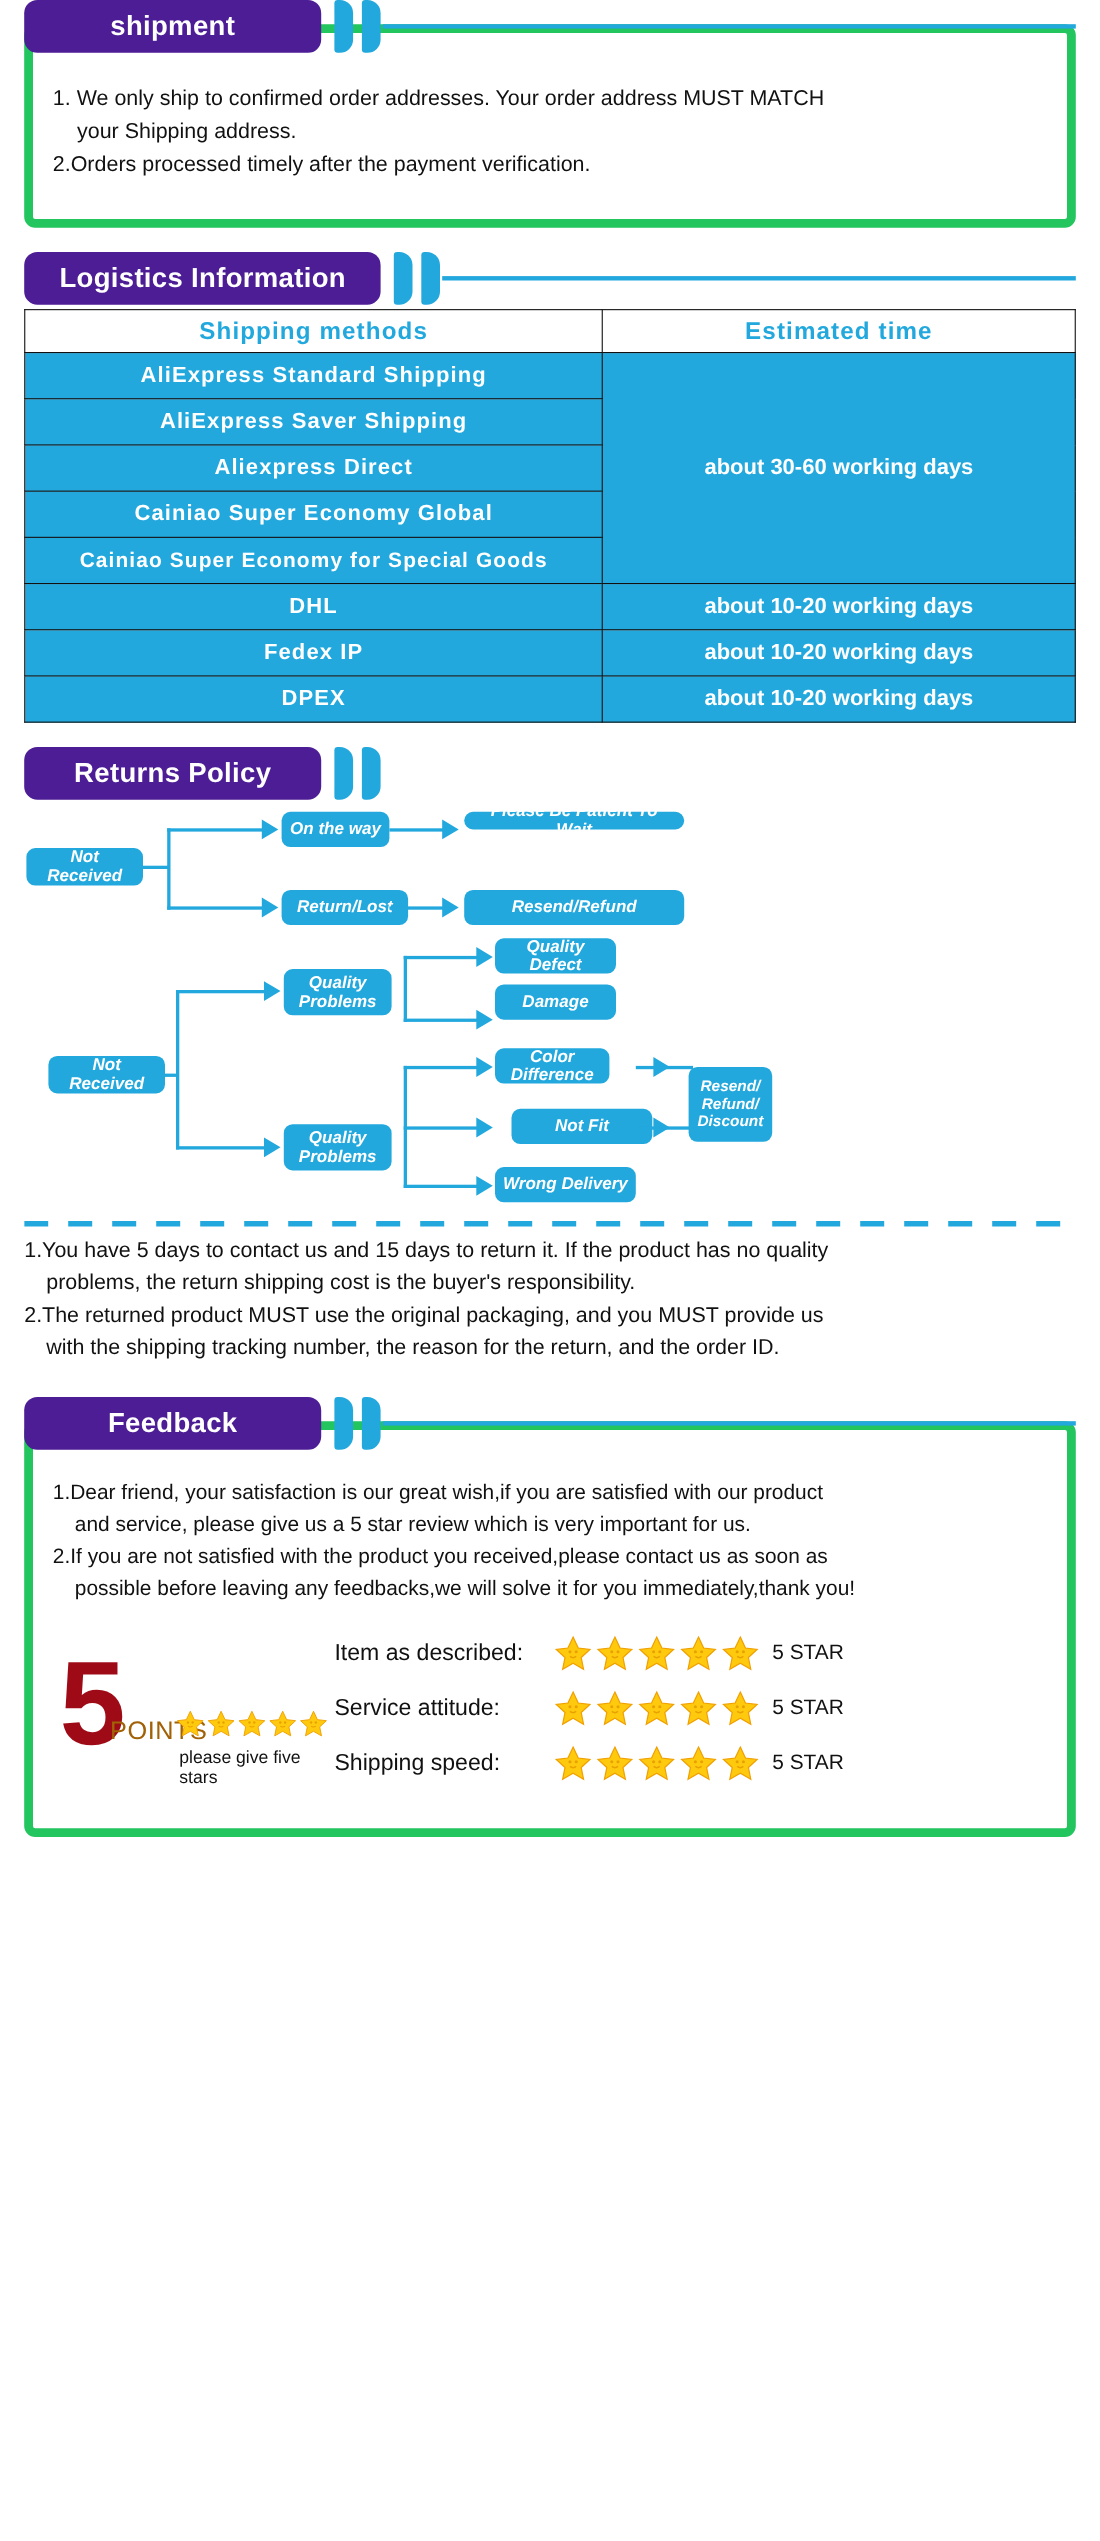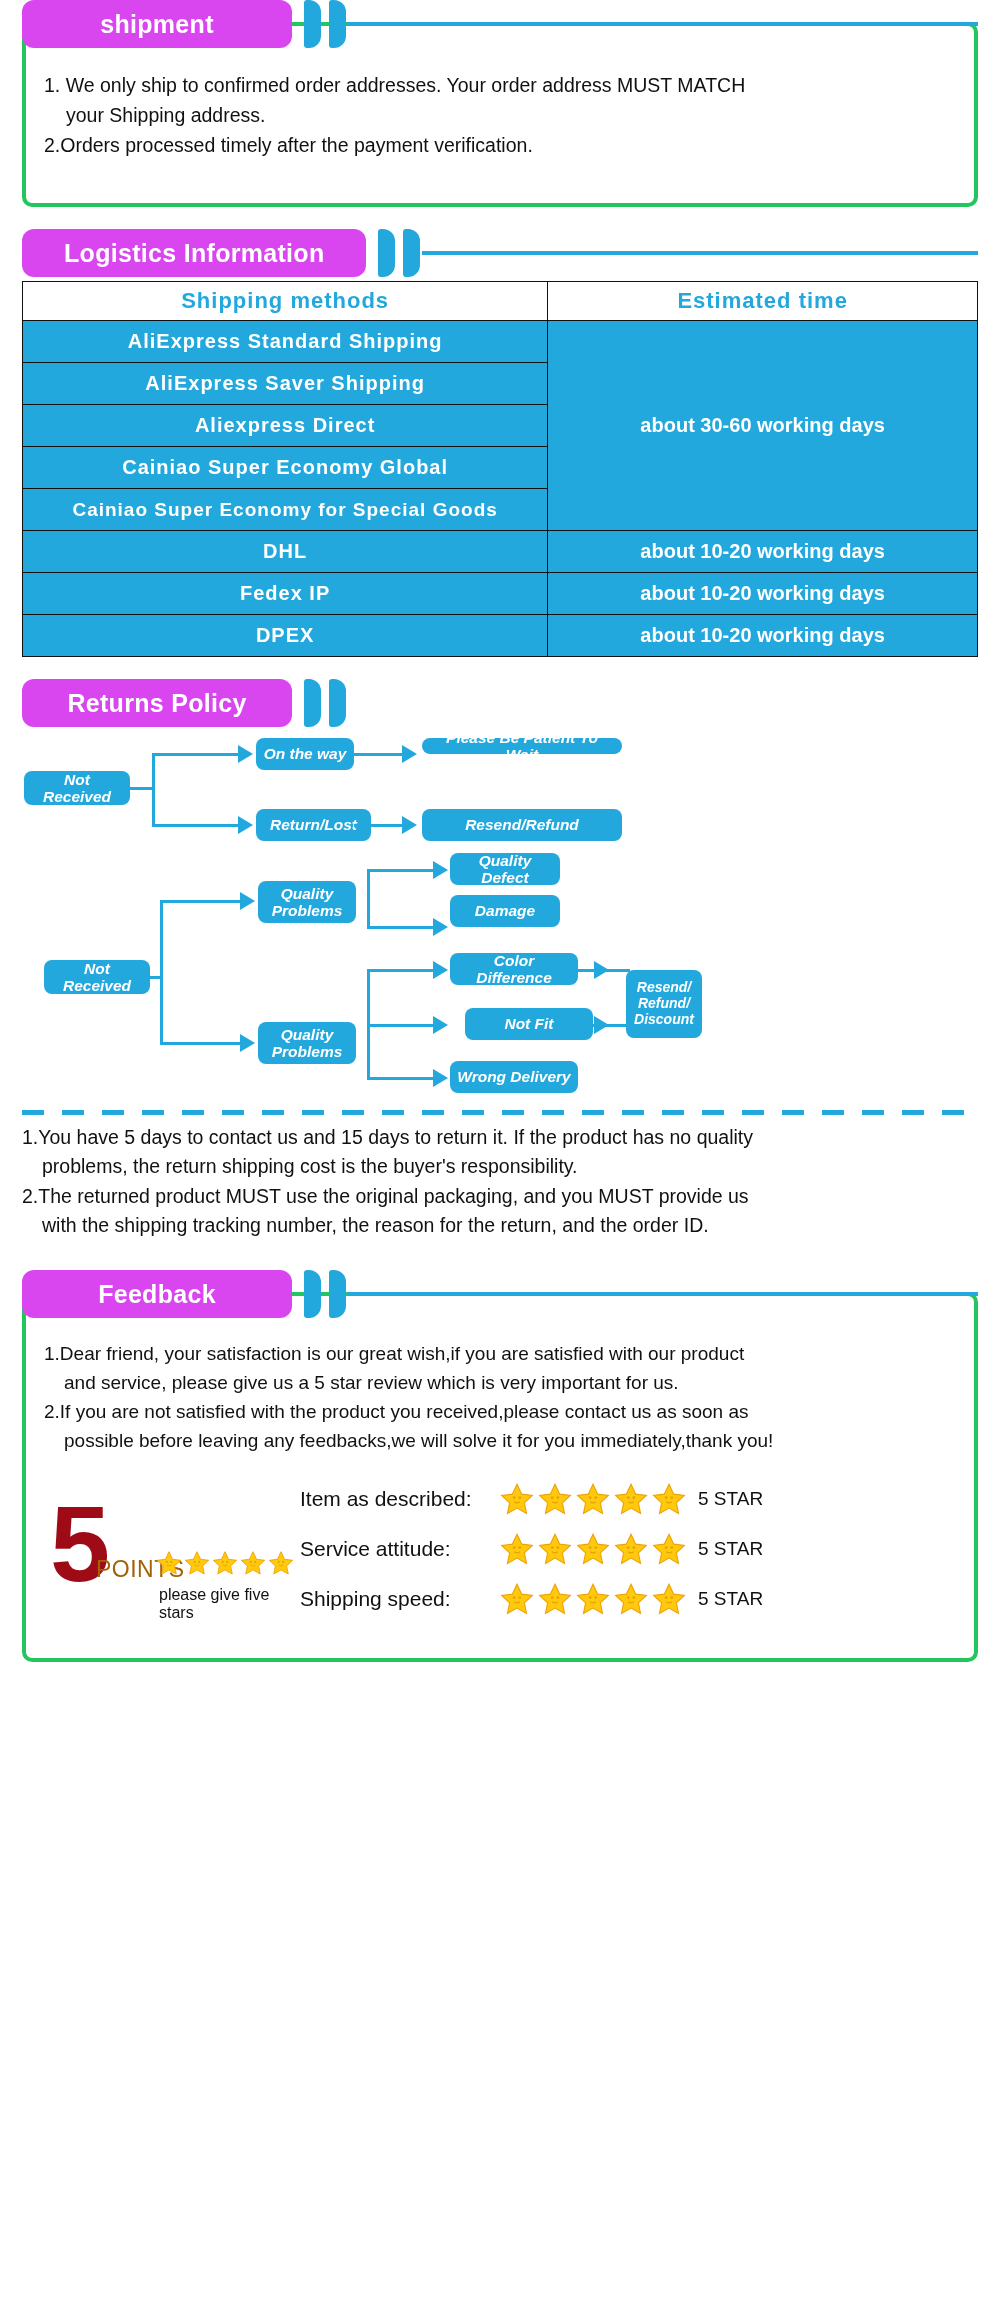--- a/index.html
+++ b/index.html
@@ -20,23 +20,23 @@
 
   
   .sec-head {
     position: relative;
     height: 48px;
     display: flex;
     align-items: stretch;
     z-index: 5;
   }
   .sec-pill {
-    background: #d946ef;
+    background: #4c1d95;
     border-radius: 12px;
-    padding: 0 42px;
+    padding: 0 32px;
     display: flex;
     align-items: center;
     justify-content: center;
     min-width: 270px;
     color: #fff;
     font-size: 25px;
     font-weight: bold;
     letter-spacing: .3px;
     white-space: nowrap;
   }
@@ -51,21 +51,21 @@
   .head-rule {
     flex: 1;
     align-self: center;
     height: 4px;
     background: #22a8dd;
     margin-left: 2px;
   }
 
   
   .panel {
-    border: 4px solid #22c55e;
+    border: 8px solid #22c55e;
     border-radius: 10px;
     margin-top: -26px;
     padding: 44px 18px 18px 18px;
     position: relative;
     z-index: 1;
   }
   .panel p {
     font-size: 19.5px;
     color: #111;
     line-height: 1.55;
@@ -343,21 +343,21 @@
     <div class="node" style="left:428px; top:40px; width:110px; height:32px;">Damage</div>
 
     <div class="ln vt" style="left:345px; top:114px; height:111px;"></div>
     <div class="ln hz" style="left:345px; top:114px; width:68px;"></div>
     <div class="ln hz" style="left:345px; top:169px; width:68px;"></div>
     <div class="ln hz" style="left:345px; top:222px; width:68px;"></div>
     <div class="arw" style="left:411px; top:106px;"></div>
     <div class="arw" style="left:411px; top:161px;"></div>
     <div class="arw" style="left:411px; top:214px;"></div>
 
-    <div class="node" style="left:428px; top:98px; width:128px; height:32px;">Color Difference</div>
+    <div class="node" style="left:428px; top:98px; width:104px; height:32px;">Color Difference</div>
     <div class="node" style="left:443px; top:153px; width:128px; height:32px;">Not Fit</div>
     <div class="node" style="left:428px; top:206px; width:128px; height:32px;">Wrong Delivery</div>
 
     <div class="ln hz" style="left:556px; top:114px; width:52px;"></div>
     <div class="ln hz" style="left:556px; top:169px; width:52px;"></div>
     <div class="arw" style="left:572px; top:106px;"></div>
     <div class="arw" style="left:572px; top:161px;"></div>
 
     <div class="node" style="left:604px; top:115px; width:76px; height:68px; font-size:14px;">
       <span>Resend/ Refund/ Discount</span>

